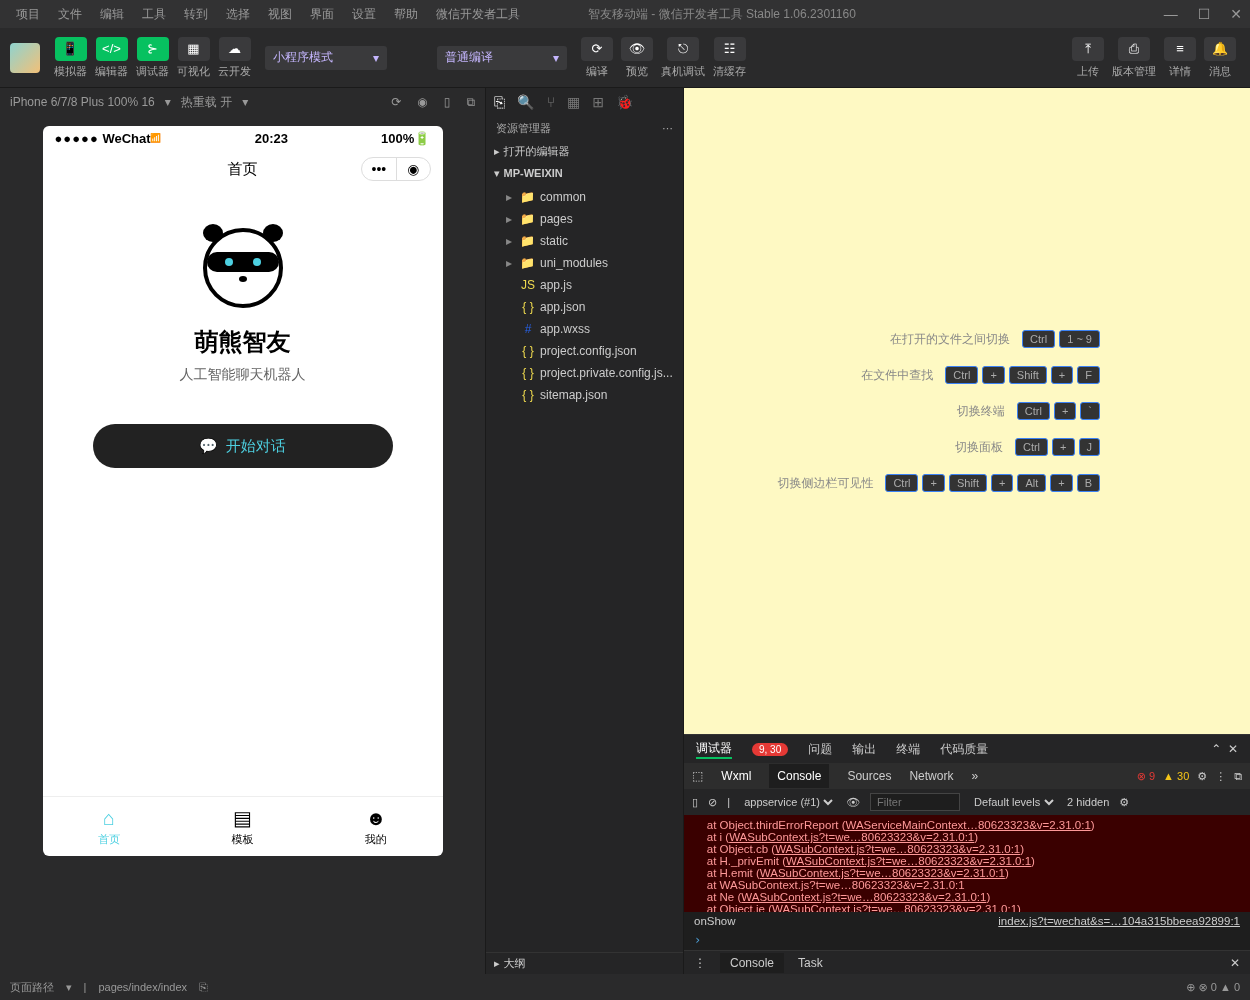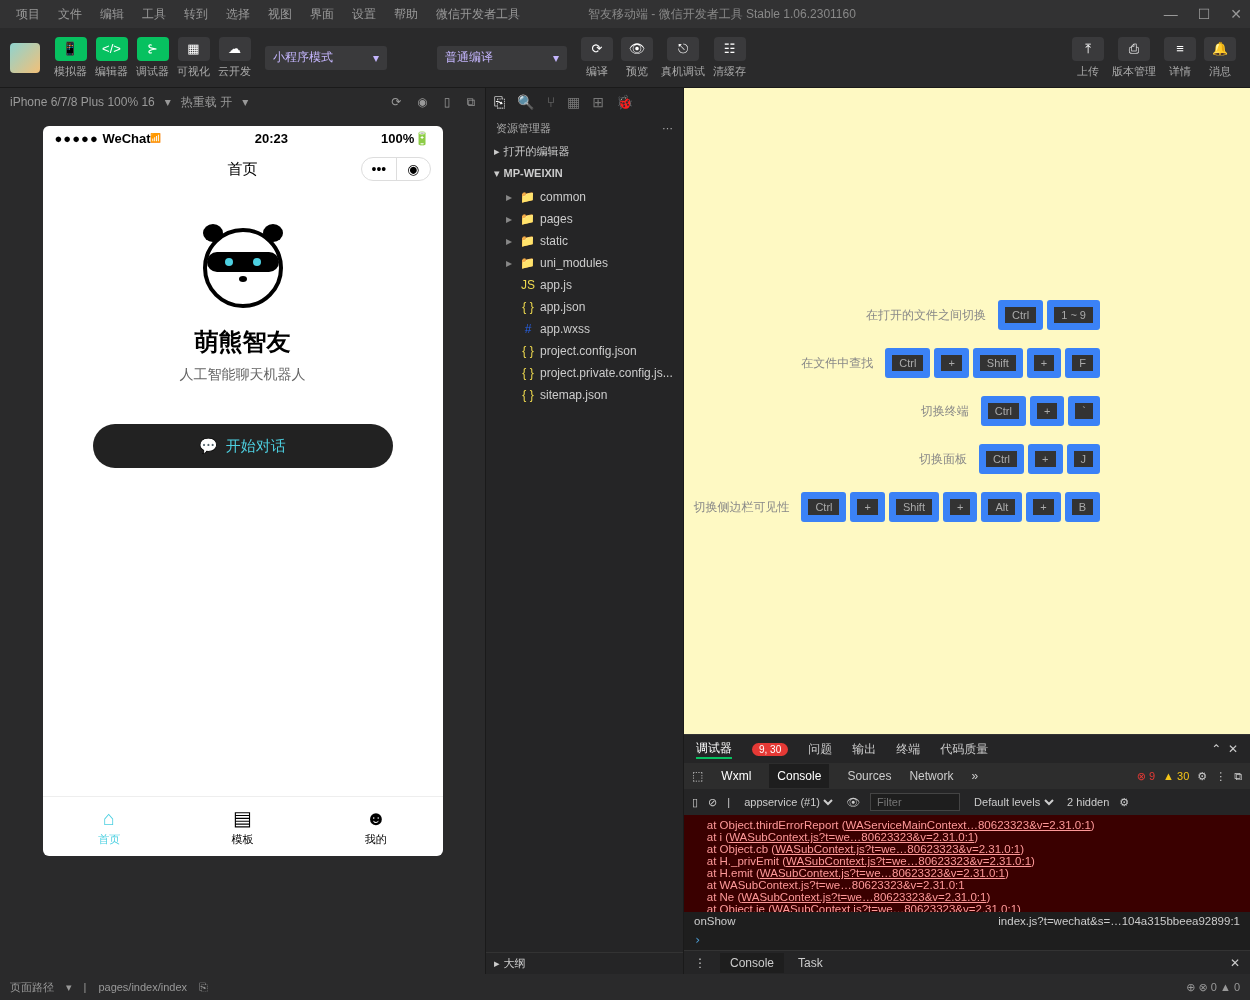--- a/index.html
+++ b/index.html
@@ -56,38 +56,38 @@
 .treeitem .fico { width: 16px; text-align: center; }
 .folder { color: #c09553; }
 .jsico { color: #f0db4f; }
 .jsonico { color: #f0db4f; }
 .cssico { color: #2862e9; }
 .outline { border-top: 1px solid #333; height: 22px; display: flex; align-items: center; padding: 0 8px; gap: 4px; font-size: 11px; }
 .editor { flex: 1; background: #fef9c3; display: flex; flex-direction: column; }
 .shortcuts { flex: 1; display: flex; flex-direction: column; align-items: flex-end; justify-content: center; padding-right: 150px; gap: 18px; }
 .shortcut { display: flex; align-items: center; gap: 12px; color: #888; }
 .keys { display: flex; gap: 4px; }
-.key { background: #333; border: 7px solid #3b82f6; border-radius: 3px; padding: 2px 7px; font-size: 11px; color: #aaa; }
+.key { background: #333; border: 1px solid #3b82f6; border-radius: 3px; padding: 2px 7px; font-size: 11px; color: #aaa; }
 .debugger { height: 240px; background: #1e1e1e; border-top: 1px solid #333; display: flex; flex-direction: column; }
 .dbtabs { height: 28px; background: #252526; display: flex; align-items: center; padding: 0 12px; gap: 20px; font-size: 12px; }
 .dbtabs .active { color: #fff; border-bottom: 2px solid #07c160; }
 .badge { background: #e53935; color: #fff; border-radius: 9px; padding: 1px 7px; font-size: 10px; }
 .devtabs { height: 26px; background: #2d2d2d; display: flex; align-items: center; padding: 0 8px; gap: 18px; font-size: 12px; }
 .devtabs .active { color: #fff; }
 .devtabs .cnt { margin-left: auto; display: flex; gap: 8px; align-items: center; font-size: 11px; }
 .errn { color: #e53935; }
 .warnn { color: #f5c518; }
 .filterbar { height: 26px; display: flex; align-items: center; padding: 0 8px; gap: 10px; font-size: 11px; background: #252526; }
 .filterbar input { background: #1e1e1e; border: 1px solid #444; color: #ccc; height: 18px; padding: 0 6px; font-size: 11px; width: 90px; }
 .filterbar select { background: transparent; border: none; color: #ccc; font-size: 11px; }
 .console { flex: 1; background: #3a0000; font-family: Consolas, monospace; font-size: 11.5px; padding: 4px 10px; color: #f99; overflow: hidden; }
 .console .ln { white-space: nowrap; }
 .console .u { text-decoration: underline; }
 .onshow { background: #1e1e1e; color: #ccc; padding: 3px 10px; display: flex; font-family: Consolas, monospace; font-size: 11.5px; }
-.onshow .loc { margin-left: auto; }
+.onshow .loc { margin-left: auto; text-decoration: underline; }
 .prompt { background: #1e1e1e; padding: 3px 10px; color: #4d9fd6; font-family: Consolas, monospace; }
 .bottomtabs { height: 24px; background: #252526; display: flex; align-items: center; padding: 0 10px; gap: 14px; font-size: 12px; border-top: 1px solid #333; }
 .bottomtabs .active { background: #1e1e1e; padding: 3px 10px; }
 .statusB { height: 26px; background: #2a2a2b; display: flex; align-items: center; padding: 0 10px; color: #999; font-size: 11px; gap: 12px; }
 </style>
 </head>
 <body>
 
 <div class="titlebar">
   <div class="menus" id="menus">

